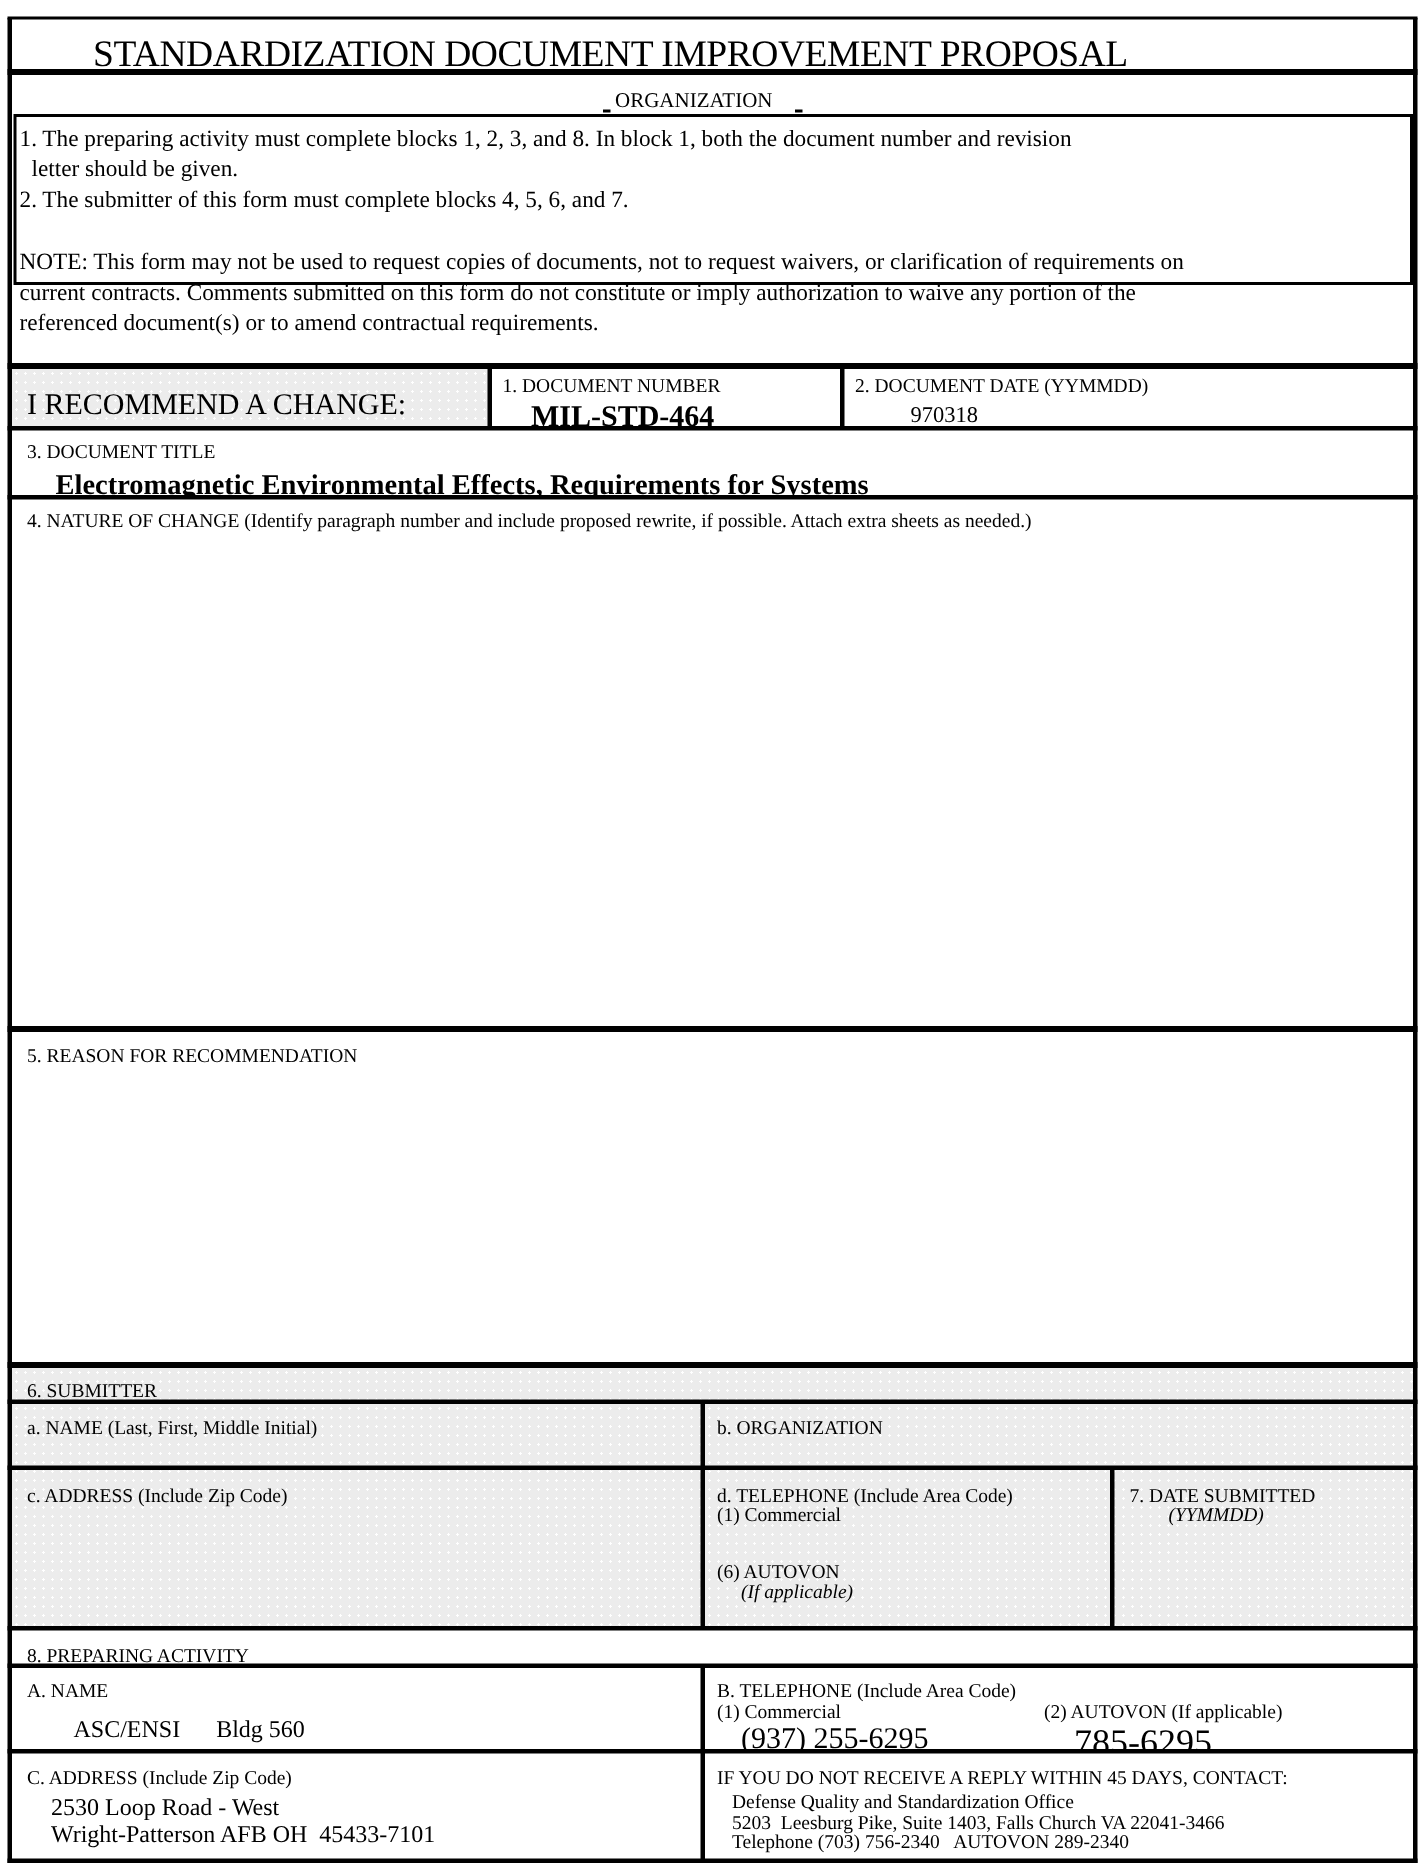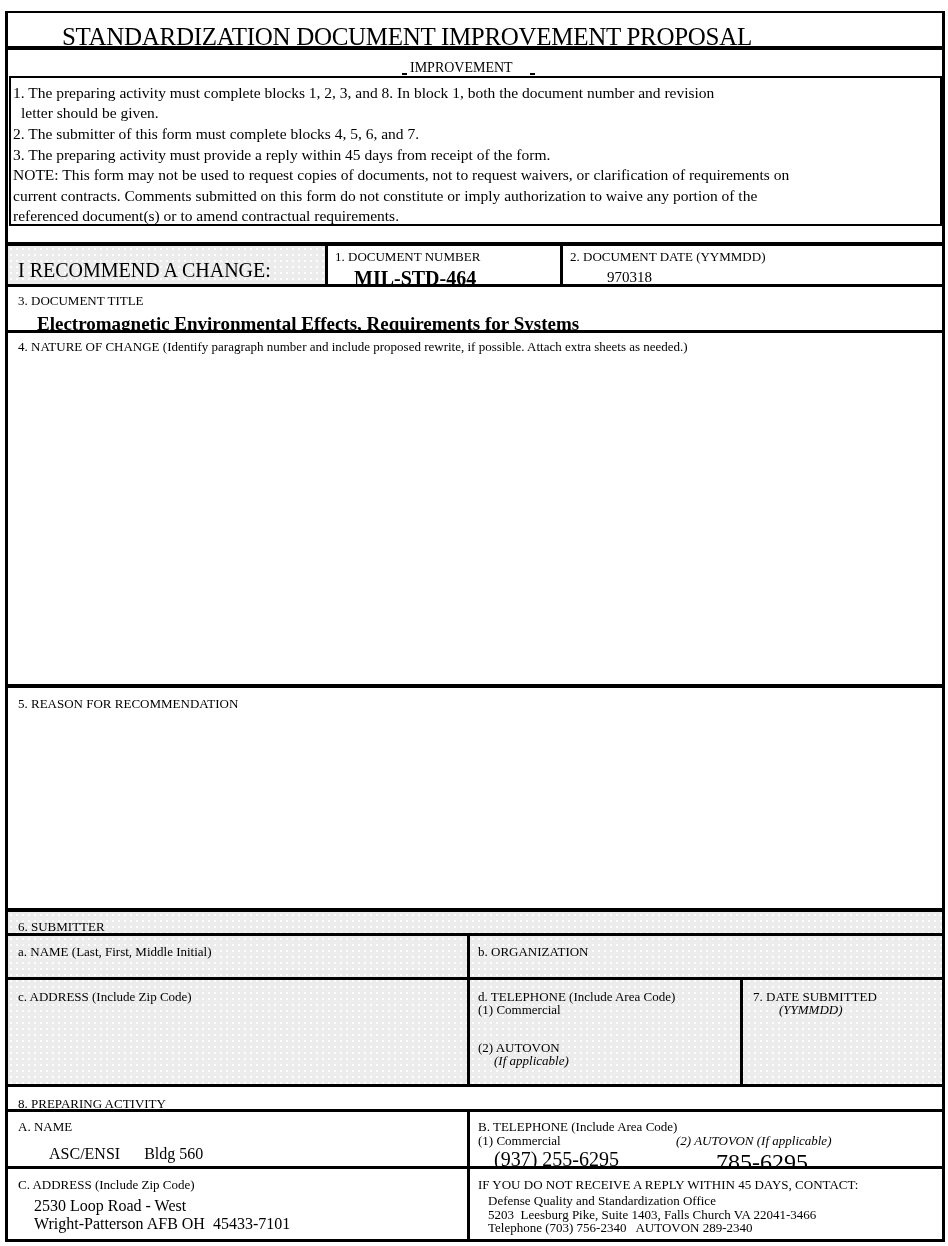--- a/index.html
+++ b/index.html
@@ -24,29 +24,28 @@
 <div class="vl" style="left:5px;top:12px;width:3px;height:1230px;"></div>
 <div class="vl" style="left:942px;top:12px;width:3px;height:1230px;"></div>
 <div class="hl" style="left:5px;top:11px;width:940px;height:2px;"></div>
 <div class="hl" style="left:5px;top:1239px;width:940px;height:3px;"></div>
 
 <div class="abs clip" style="left:8px;top:20px;width:930px;height:26px;">
   <div class="val" style="left:54px;top:2px;font-size:25px;line-height:30px;letter-spacing:-0.3px;">STANDARDIZATION DOCUMENT IMPROVEMENT PROPOSAL</div>
 </div>
 <div class="hl" style="left:5px;top:46px;width:940px;height:4px;"></div>
 
-<div class="val" style="left:410px;top:60px;font-size:14px;line-height:16px;">IMPROVEMENT</div>
+<div class="val" style="left:410px;top:60px;font-size:14px;line-height:16px;">ORGANIZATION</div>
 <div class="hl" style="left:402px;top:73px;width:5px;height:2px;"></div>
 <div class="hl" style="left:530px;top:73px;width:5px;height:2px;"></div>
 
-<div class="abs" style="left:9px;top:76px;width:933px;height:150px;border:2px solid #000;">
+<div class="abs" style="left:9px;top:76px;width:933px;height:114px;border:2px solid #000;">
   <div class="val" style="left:2px;top:6px;font-size:15.5px;line-height:18px;">1.  The preparing activity must complete blocks 1, 2, 3, and 8.  In block 1, both the document number and revision</div>
   <div class="val" style="left:10px;top:26px;font-size:15.5px;line-height:18px;">letter should be given.</div>
   <div class="val" style="left:2px;top:47px;font-size:15.5px;line-height:18px;">2.  The submitter of this form must complete blocks 4, 5, 6, and 7.</div>
-  <div class="val" style="left:2px;top:68px;font-size:15.5px;line-height:18px;">3.  The preparing activity must provide a reply within 45 days from receipt of the form.</div>
   <div class="val" style="left:2px;top:88px;font-size:15.5px;line-height:18px;">NOTE:  This form may not be used to request copies of documents, not to request waivers, or clarification of requirements on</div>
   <div class="val" style="left:2px;top:109px;font-size:15.5px;line-height:18px;">current contracts.  Comments submitted on this form do not constitute or imply authorization to waive any portion of the</div>
   <div class="val" style="left:2px;top:129px;font-size:15.5px;line-height:18px;">referenced document(s) or to amend contractual requirements.</div>
 </div>
 
 <div class="hl" style="left:5px;top:242px;width:940px;height:4px;"></div>
 <div class="val" style="left:18px;top:258px;font-size:20px;line-height:24px;">I RECOMMEND A CHANGE:</div>
 <div class="vl" style="left:325px;top:244px;width:3px;height:42px;"></div>
 
 <div class="abs clip" style="left:328px;top:246px;width:232px;height:38px;">
@@ -90,21 +89,21 @@
   <div class="lbl" style="left:8px;top:9px;">b.  ORGANIZATION</div>
 </div>
 <div class="hl" style="left:5px;top:977px;width:940px;height:3px;"></div>
 
 <div class="abs" style="left:8px;top:980px;width:460px;height:104px;">
   <div class="lbl" style="left:10px;top:10px;">c.  ADDRESS (Include Zip Code)</div>
 </div>
 <div class="abs" style="left:470px;top:980px;width:270px;height:104px;">
   <div class="lbl" style="left:8px;top:10px;">d.  TELEPHONE (Include Area Code)</div>
   <div class="lbl" style="left:8px;top:23px;">(1)  Commercial</div>
-  <div class="lbl" style="left:8px;top:61px;">(2)  AUTOVON</div>
+  <div class="lbl" style="left:8px;top:61px;">(6)  AUTOVON</div>
   <div class="lbl" style="left:24px;top:74px;font-style:italic;">(If applicable)</div>
 </div>
 <div class="vl" style="left:740px;top:978px;width:3px;height:108px;"></div>
 <div class="abs" style="left:743px;top:980px;width:199px;height:104px;">
   <div class="lbl" style="left:10px;top:10px;">7.  DATE SUBMITTED</div>
   <div class="lbl" style="left:36px;top:23px;font-style:italic;">(YYMMDD)</div>
 </div>
 <div class="hl" style="left:5px;top:1084px;width:940px;height:3px;"></div>
 
 <div class="abs clip" style="left:8px;top:1087px;width:934px;height:23px;">
@@ -115,21 +114,21 @@
 <div class="abs clip" style="left:8px;top:1112px;width:460px;height:55px;">
   <div class="lbl" style="left:10px;top:8px;">A.  NAME</div>
   <div class="val" style="left:41px;top:33px;font-size:16px;line-height:18px;white-space:pre;">ASC/ENSI      Bldg 560</div>
 </div>
 <div class="vl" style="left:467px;top:1110px;width:3px;height:130px;"></div>
 
 <div class="abs clip" style="left:470px;top:1112px;width:472px;height:55px;">
   <div class="lbl" style="left:8px;top:8px;">B.  TELEPHONE (Include Area Code)</div>
   <div class="lbl" style="left:8px;top:22px;">(1)  Commercial</div>
   <div class="val" style="left:24px;top:36px;font-size:20px;line-height:22px;">(937) 255-6295</div>
-  <div class="lbl" style="left:206px;top:22px;font-style:italic;">(2)  AUTOVON (If applicable)</div>
+  <div class="lbl" style="left:226px;top:22px;">(2)  AUTOVON (If applicable)</div>
   <div class="val" style="left:246px;top:39px;font-size:24px;line-height:22px;">785-6295</div>
 </div>
 <div class="hl" style="left:5px;top:1166px;width:940px;height:3px;"></div>
 
 <div class="abs clip" style="left:8px;top:1169px;width:460px;height:70px;">
   <div class="lbl" style="left:10px;top:9px;">C.  ADDRESS (Include Zip Code)</div>
   <div class="val" style="left:26px;top:28px;font-size:16px;line-height:18px;">2530 Loop Road - West</div>
   <div class="val" style="left:26px;top:46px;font-size:16px;line-height:18px;white-space:pre;">Wright-Patterson AFB OH  45433-7101</div>
 </div>
 <div class="abs clip" style="left:470px;top:1169px;width:472px;height:70px;">

